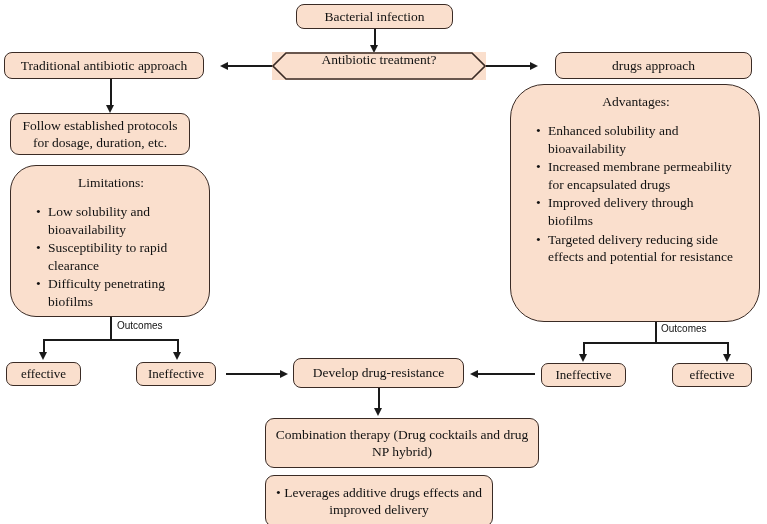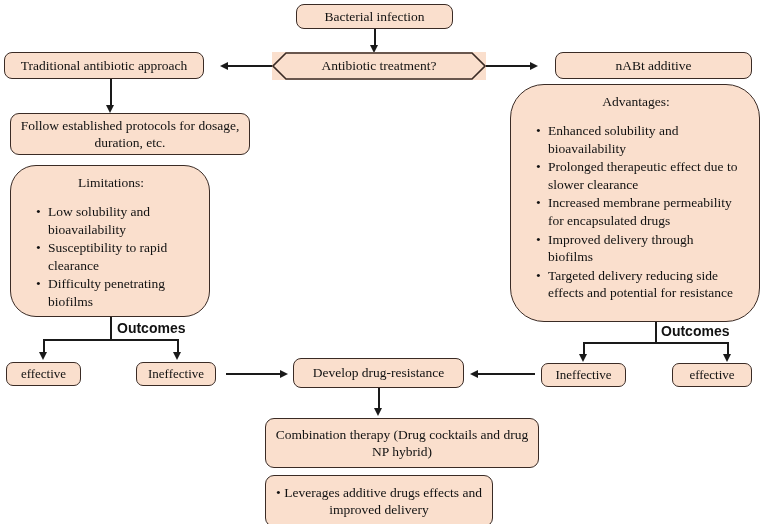--- a/index.html
+++ b/index.html
@@ -45,21 +45,21 @@
   .node.small {
     font-size: 13px;
     border-radius: 7px;
   }
   .hex {
     position: absolute;
     box-sizing: border-box;
     background: #fadfcd;
     color: #111111;
     display: flex;
-    align-items: center;
+    align-items: flex-start;
     justify-content: center;
     font-size: 13.5px;
   }
   .hexbg {
     position: absolute;
     inset: 0;
   }
   .hexlabel {
     position: relative;
     z-index: 2;
@@ -108,22 +108,22 @@
     border-right: 8px solid #1a1a1a;
   }
   .ah-right {
     border-top: 4.5px solid transparent;
     border-bottom: 4.5px solid transparent;
     border-left: 8px solid #1a1a1a;
   }
   .edge-label {
     position: absolute;
     font-family: "Liberation Sans", "DejaVu Sans", sans-serif;
-    font-weight: bold;
-    font-size: 14px;
+    font-weight: normal;
+    font-size: 10px;
     color: #111111;
     white-space: nowrap;
   }
   .ctr { width: 100%; text-align: center; }
 </style>
 </head>
 <body>
 
 <div id="canvas">
 
@@ -147,21 +147,21 @@
   <div class="edge h-line" style="left:486px; top:65px; width:46px;"></div>
   <div class="arrowhead ah-right" style="left:530px; top:61.5px;"></div>
 
   <div class="node pill" style="left:4px; top:52px; width:200px; height:27px;">
     <span>Traditional antibiotic approach</span>
   </div>
 
   <div class="edge v-line" style="left:110px; top:79px; width:1.6px; height:29px;"></div>
   <div class="arrowhead ah-down" style="left:106px; top:105px;"></div>
 
-  <div class="node" style="left:10px; top:113px; width:240px; height:42px;">
+  <div class="node" style="left:10px; top:113px; width:180px; height:42px;">
     <span>
       <span class="ctr">Follow established protocols for</span>
       <span class="ctr">dosage, duration, etc.</span>
     </span>
   </div>
 
   <div class="node big" style="left:10px; top:165px; width:200px; height:152px; flex-direction:column;">
     <span class="listhead">Limitations:</span>
     <ul class="bullets">
       <li>Low solubility and bioavailability</li>
@@ -182,28 +182,27 @@
     <span>effective</span>
   </div>
   <div class="node small" style="left:136px; top:362px; width:80px; height:24px;">
     <span>Ineffective</span>
   </div>
 
   <div class="edge h-line" style="left:226px; top:373px; width:56px;"></div>
   <div class="arrowhead ah-right" style="left:280px; top:369.5px;"></div>
 
   <div class="node pill" style="left:555px; top:52px; width:197px; height:27px;">
-    <span>nABt additive</span>
+    <span>drugs approach</span>
   </div>
 
   <div class="node big" style="left:510px; top:84px; width:250px; height:238px; flex-direction:column; border-radius:34px;">
     <span class="listhead">Advantages:</span>
     <ul class="bullets">
       <li>Enhanced solubility and bioavailability</li>
-      <li>Prolonged therapeutic effect due to slower clearance</li>
       <li>Increased membrane permeability for encapsulated drugs</li>
       <li>Improved delivery through biofilms</li>
       <li>Targeted delivery reducing side effects and potential for resistance</li>
     </ul>
   </div>
 
   <div class="edge v-line" style="left:655px; top:322px; height:21px;"></div>
   <div class="edge h-line" style="left:583px; top:342px; width:145px;"></div>
   <div class="edge v-line" style="left:583px; top:342px; height:15px;"></div>
   <div class="arrowhead ah-down" style="left:579px; top:354px;"></div>

